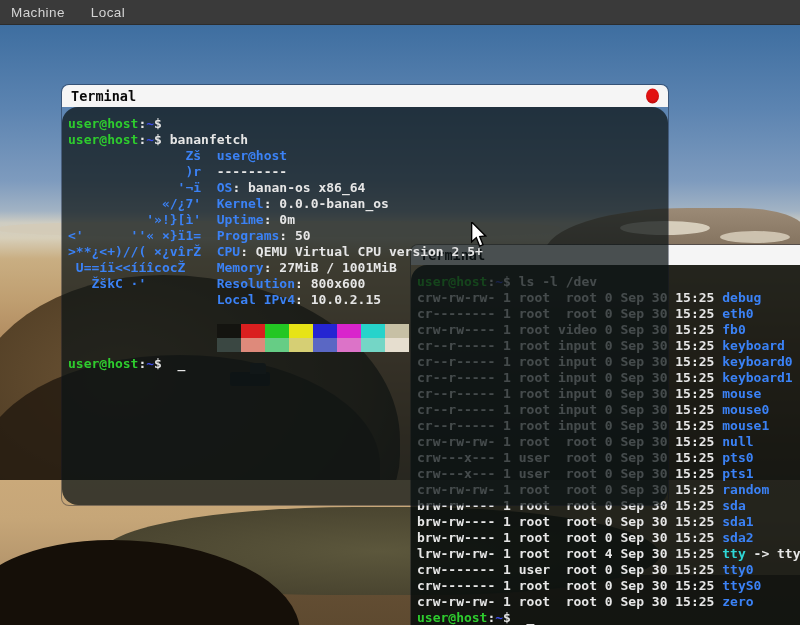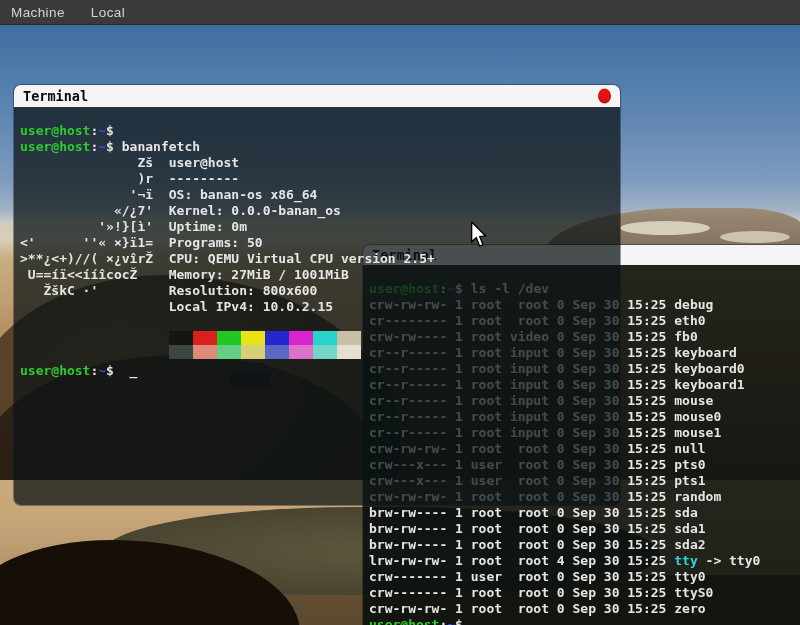--- a/index.html
+++ b/index.html
@@ -35,40 +35,40 @@
     background:linear-gradient(180deg,#caa97a,#c6a678 40%,#b2936a); }
   .pond { left:100px; top:482px; width:560px; height:88px;
     background:radial-gradient(ellipse at 50% 50%, #5c573c, #4a4530 70%, #3a3624);
     border-radius:50% 50% 45% 45% / 60% 60% 50% 50%; }
   .footdark { left:-30px; top:515px; width:330px; height:130px; background:#150f08;
     border-radius:60% 80% 0 0 / 70% 100% 0 0; }
   .truck-body { left:230px; top:347px; width:40px; height:14px; background:#161616; border-radius:2px; }
   .truck-cab  { left:250px; top:338px; width:16px; height:11px; background:#202020; border-radius:2px 3px 0 0; }
 
   
-  .term { position:absolute; overflow:hidden; box-shadow:0 0 0 1px rgba(10,18,38,.4); }
+  .term { position:absolute; overflow:hidden; box-shadow:0 0 0 1px rgba(10,18,38,.4);margin-left:48px; }
   .term-1 { left:14px; top:85px; width:606px; height:420px; z-index:3; border-radius:7px; }
   .term-2 { left:363px; top:245px; width:445px; height:400px; z-index:2; border-radius:7px 0 0 0; }
   .titlebar { position:relative; background:#f5f5f5; color:#090909; display:flex; align-items:center; padding:0 9px; }
   .term-1 .titlebar { height:22px; }
   .term-2 .titlebar { height:20px; }
   .title-text { font-family:"DejaVu Sans Mono",monospace; font-weight:bold; font-size:13.5px; }
   .close-btn { position:absolute; right:9px; top:50%; transform:translateY(-50%);
     width:13px; height:15px; border-radius:50%;
     background:radial-gradient(circle at 50% 42%, #e21212 45%, #a80808 95%); }
   .content { position:absolute; left:0; right:0; bottom:0;
     font-family:"DejaVu Sans Mono",monospace; font-weight:bold; font-size:13px; line-height:16px;
-    white-space:pre; padding:16px 6px; }
+    white-space:pre; padding:9px 6px;border-radius:16px; }
   .term-1 .content { top:22px; background:rgba(12,20,22,.74); }
   .term-2 .content { top:20px; background:rgba(5,11,11,.84); }
 
   .c-white  { color:#e6e6e6; }
   .c-green  { color:#2ecc2e; }
   .c-blue   { color:#3c4cee; }
-  .c-yellow { color:#e5e5e5; }
+  .c-yellow { color:#3b82f6; }
   .c-cyan   { color:#2fd8d8; }
   .line { height:16px; }
 
   .palette-row { display:flex; margin-left:149px; }
   .palette-row .sw { width:24px; height:14px; }
   .pal-gap { height:4px; }
 
   
   .pointer { position:absolute; left:470px; top:222px; width:17px; height:26px; z-index:9; }
 </style>

